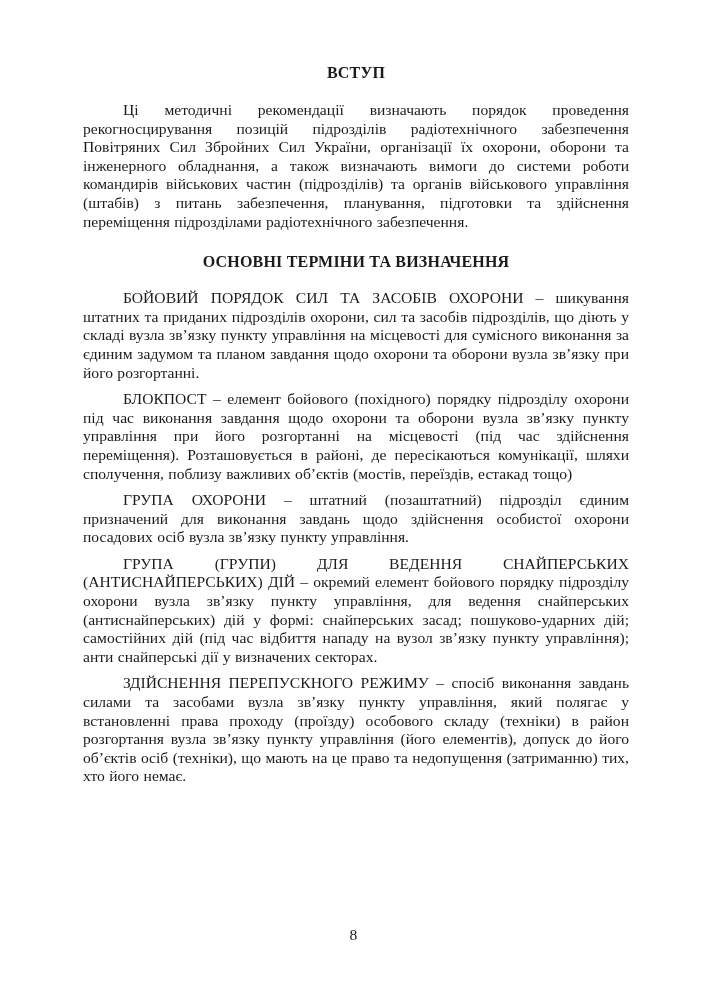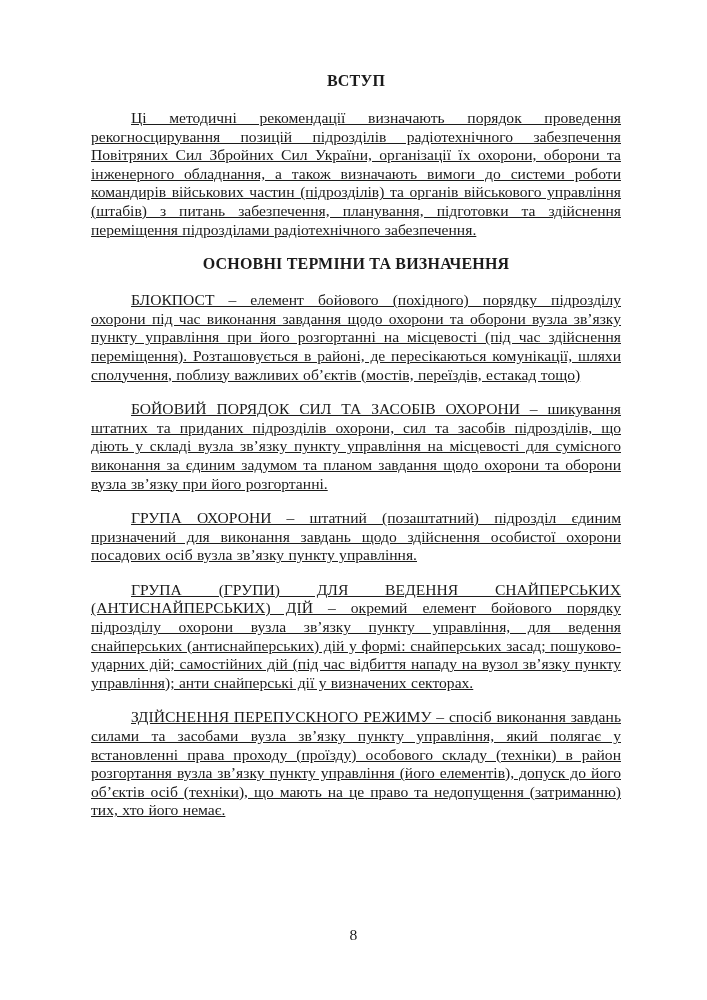--- a/index.html
+++ b/index.html
@@ -13,44 +13,43 @@
     height: 1000px;
     background: #ffffff;
     overflow: hidden;
     font-family: "Liberation Serif", "DejaVu Serif", serif;
     color: #1b1b1b;
     box-sizing: border-box;
   }
   .content {
     position: absolute;
     left: 75px;
-    top: 72px;
+    top: 64px;
     width: 562px;
   }
   .doc-heading {
     text-align: center;
     font-weight: bold;
     font-size: 16px;
     line-height: 18px;
     margin: 0 0 19px 0;
     letter-spacing: 0.2px;
   }
   .doc-heading.second {
-    margin-top: 13px;
+    margin-top: 22px;
     margin-bottom: 18px;
   }
   .doc-paragraph {
     text-align: justify;
     text-align-last: left;
     text-indent: 40px;
     font-size: 15.6px;
     line-height: 18.6px;
-    margin: 16px;
+    margin: 8px;
     word-spacing: 0.5px;
-    text-decoration: underline;
   }
   .page-number {
     position: absolute;
     left: 0;
     top: 926px;
     width: 100%;
     text-align: center;
     font-size: 15.6px;
     color: #1b1b1b;
   }
@@ -61,23 +60,23 @@
 <div class="page">
   <div class="content">
 
     <h1 class="doc-heading">ВСТУП</h1>
 
     <p class="doc-paragraph">Ці методичні рекомендації визначають порядок проведення рекогносцирування позицій підрозділів радіотехнічного забезпечення Повітряних Сил Збройних Сил України, організації їх охорони, оборони та інженерного обладнання, а також визначають вимоги до системи роботи командирів військових частин (підрозділів) та органів військового управління (штабів) з питань забезпечення, планування, підготовки та здійснення переміщення підрозділами радіотехнічного забезпечення.</p>
 
     <h1 class="doc-heading second">ОСНОВНІ ТЕРМІНИ ТА ВИЗНАЧЕННЯ</h1>
 
 
+    <p class="doc-paragraph">БОЙОВИЙ ПОРЯДОК СИЛ ТА ЗАСОБІВ ОХОРОНИ – шикування штатних та приданих підрозділів охорони, сил та засобів підрозділів, що діють у складі вузла зв’язку пункту управління на місцевості для сумісного виконання за єдиним задумом та планом завдання щодо охорони та оборони вузла зв’язку при його розгортанні.</p>
+
     <p class="doc-paragraph">БЛОКПОСТ – елемент бойового (похідного) порядку підрозділу охорони під час виконання завдання щодо охорони та оборони вузла зв’язку пункту управління при його розгортанні на місцевості (під час здійснення переміщення). Розташовується в районі, де пересікаються комунікації, шляхи сполучення, поблизу важливих об’єктів (мостів, переїздів, естакад тощо)</p>
-
-    <p class="doc-paragraph">БОЙОВИЙ ПОРЯДОК СИЛ ТА ЗАСОБІВ ОХОРОНИ – шикування штатних та приданих підрозділів охорони, сил та засобів підрозділів, що діють у складі вузла зв’язку пункту управління на місцевості для сумісного виконання за єдиним задумом та планом завдання щодо охорони та оборони вузла зв’язку при його розгортанні.</p>
 
 
     <p class="doc-paragraph">ГРУПА ОХОРОНИ – штатний (позаштатний) підрозділ єдиним призначений для виконання завдань щодо здійснення особистої охорони посадових осіб вузла зв’язку пункту управління.</p>
 
     <p class="doc-paragraph">ГРУПА (ГРУПИ) ДЛЯ ВЕДЕННЯ СНАЙПЕРСЬКИХ (АНТИСНАЙПЕРСЬКИХ) ДІЙ – окремий елемент бойового порядку підрозділу охорони вузла зв’язку пункту управління, для ведення снайперських (антиснайперських) дій у формі: снайперських засад; пошуково-ударних дій; самостійних дій (під час відбиття нападу на вузол зв’язку пункту управління); анти снайперські дії у визначених секторах.</p>
 
     <p class="doc-paragraph">ЗДІЙСНЕННЯ ПЕРЕПУСКНОГО РЕЖИМУ – спосіб виконання завдань силами та засобами вузла зв’язку пункту управління, який полягає у встановленні права проходу (проїзду) особового складу (техніки) в район розгортання вузла зв’язку пункту управління (його елементів), допуск до його об’єктів осіб (техніки), що мають на це право та недопущення (затриманню) тих, хто його немає.</p>
 
   </div>
 

